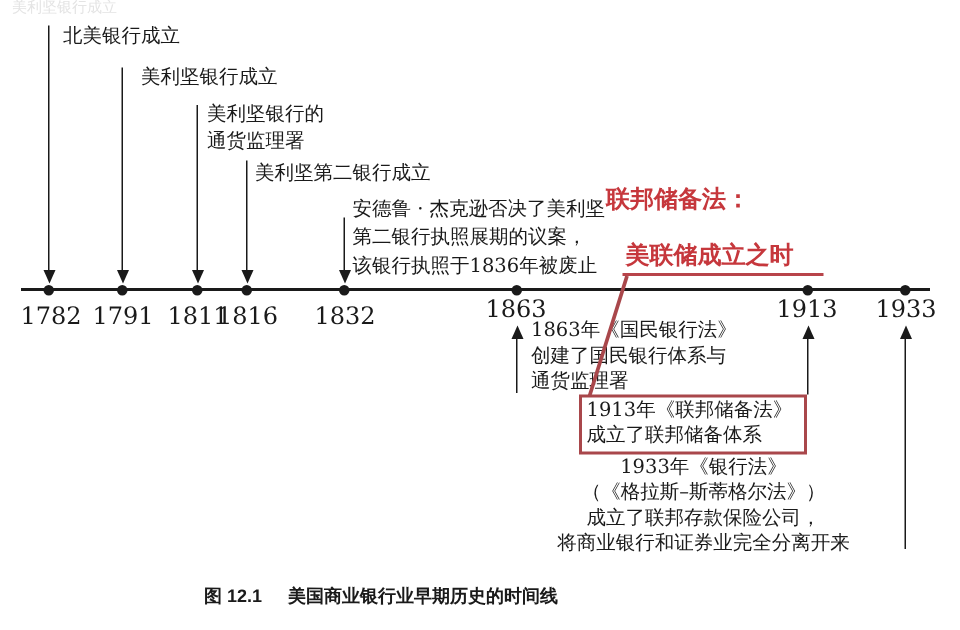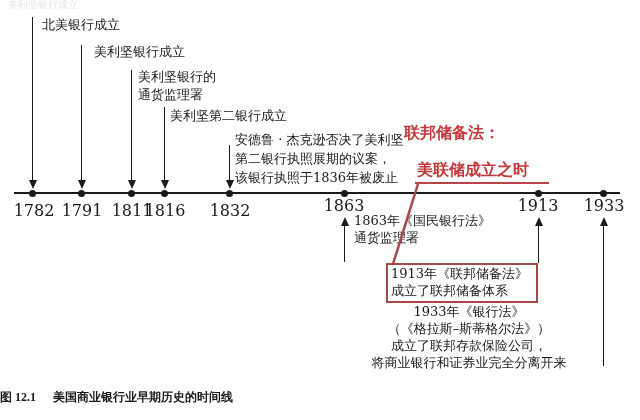--- a/index.html
+++ b/index.html
@@ -14,21 +14,21 @@
   .year { font-size:16px; top:201px; transform:translateX(-50%); white-space:nowrap; }
   .vline { width:1.3px; background:#1a1a1a; }
   .arrow-down { width:0; height:0; border-left:4px solid transparent; border-right:4px solid transparent; border-top:9px solid #1a1a1a; margin-left:-3.4px; }
   .arrow-up { width:0; height:0; border-left:4px solid transparent; border-right:4px solid transparent; border-bottom:9px solid #1a1a1a; margin-left:-3.4px; }
   .label { font-size:13px; line-height:18px; white-space:nowrap; }
   .note1 { left:404px; top:123px; font-size:16px; font-weight:bold; color:#c6373c; font-family:"DejaVu Sans","Liberation Sans",sans-serif; }
   .note2 { left:417px; top:160px; font-size:16px; font-weight:bold; color:#c6373c; font-family:"DejaVu Sans","Liberation Sans",sans-serif; }
   .note2-underline { left:415px; top:182px; width:134px; height:2px; background:#b8444a; }
   .pointer { left:0; top:0; width:640px; height:420px; pointer-events:none; }
   .redbox { left:386px; top:263px; width:148px; height:36px; border:2px solid #a9474b; }
-  .caption { left:0; width:508px; top:389px; font-size:12px; font-weight:bold; font-family:Liberation Serif, serif; }
+  .caption { left:0; width:508px; top:389px; text-align:center; font-size:12px; font-weight:bold; font-family:Liberation Sans, sans-serif; }
   .caption .num { margin-right:14px; }
 </style>
 </head>
 <body>
 
 <div class="abs ghost">美利坚银行成立</div>
 
 <div class="abs axis"></div>
 
 <div class="abs dot" style="left:32px"></div>
@@ -81,20 +81,21 @@
 
 <div class="abs arrow-up" style="left:344px; top:217px"></div>
 <div class="abs vline" style="left:343.5px; top:224px; height:38px"></div>
 <div class="abs arrow-up" style="left:538px; top:217px"></div>
 <div class="abs vline" style="left:537.5px; top:224px; height:39px"></div>
 <div class="abs arrow-up" style="left:603px; top:217px"></div>
 <div class="abs vline" style="left:602.5px; top:224px; height:142px"></div>
 
 <div class="abs label" style="left:354px; top:212px; line-height:17px">
   <div>1863年《国民银行法》</div>
+  <div>创建了国民银行体系与</div>
   <div>通货监理署</div>
 </div>
 
 <div class="abs redbox"></div>
 <div class="abs label" style="left:391px; top:265px; line-height:17px">
   <div>1913年《联邦储备法》</div>
   <div>成立了联邦储备体系</div>
 </div>
 
 <div class="abs label" style="left:340px; top:303px; width:258px; text-align:center; line-height:17px">

